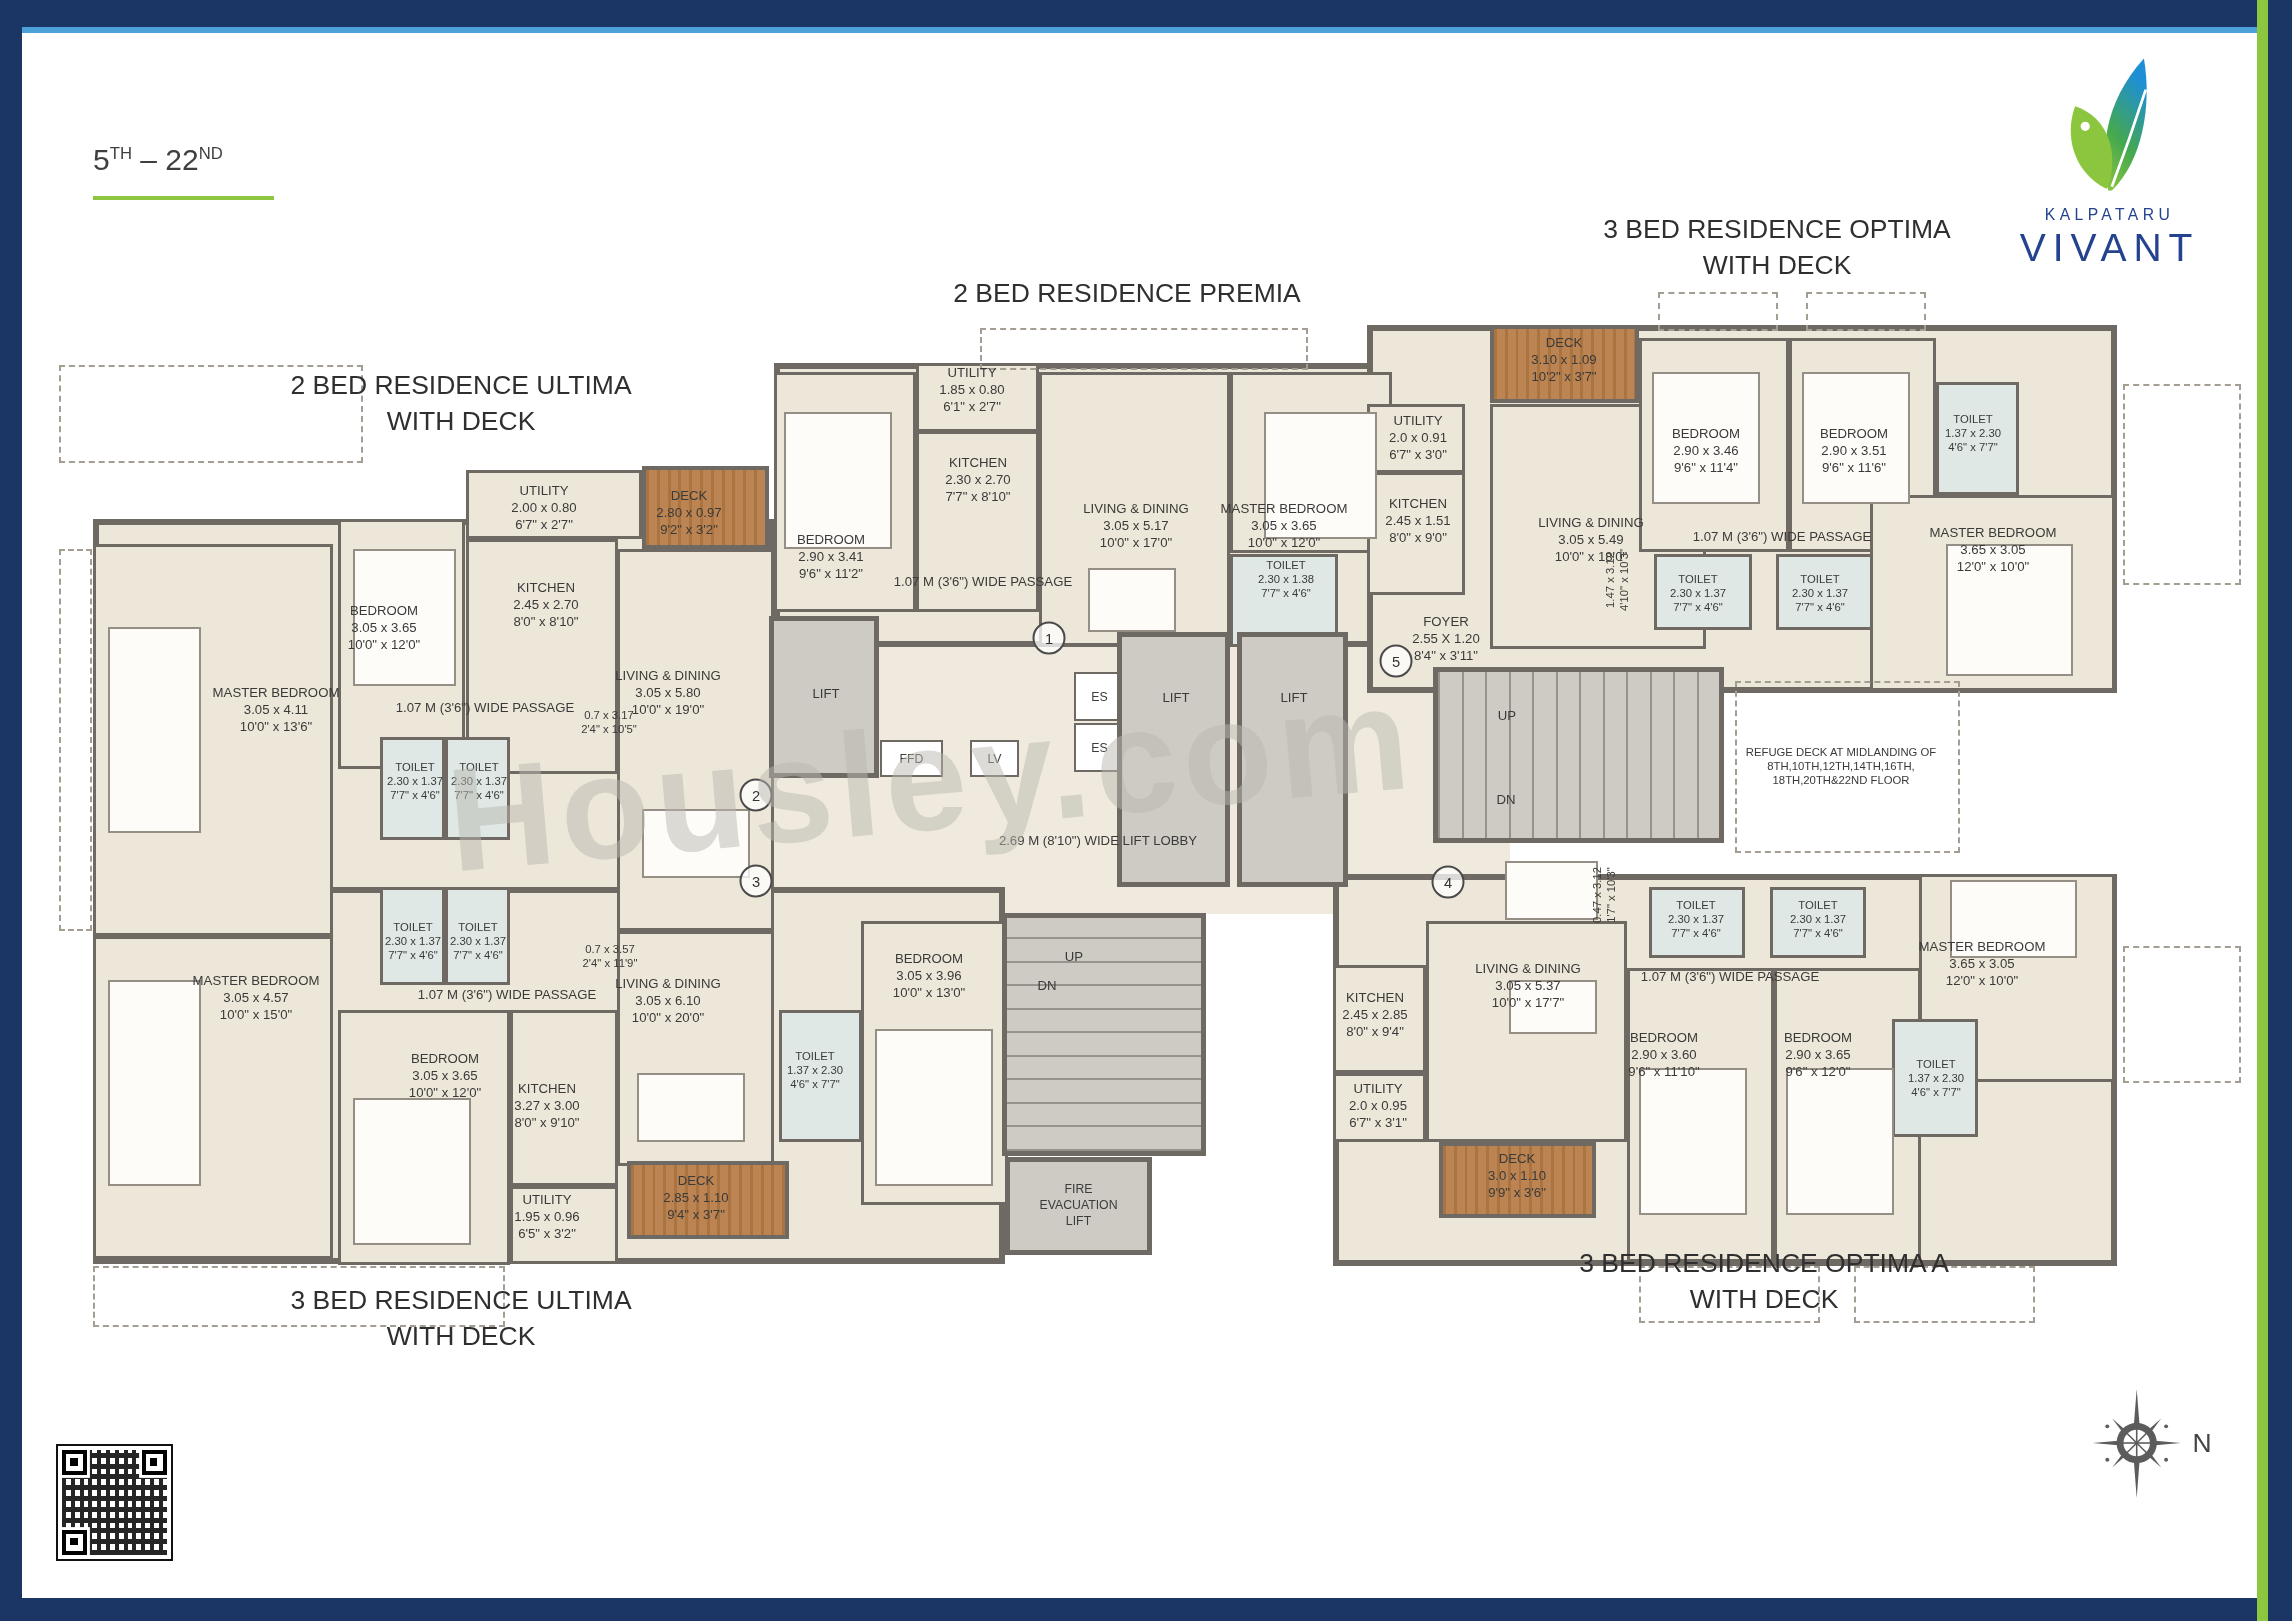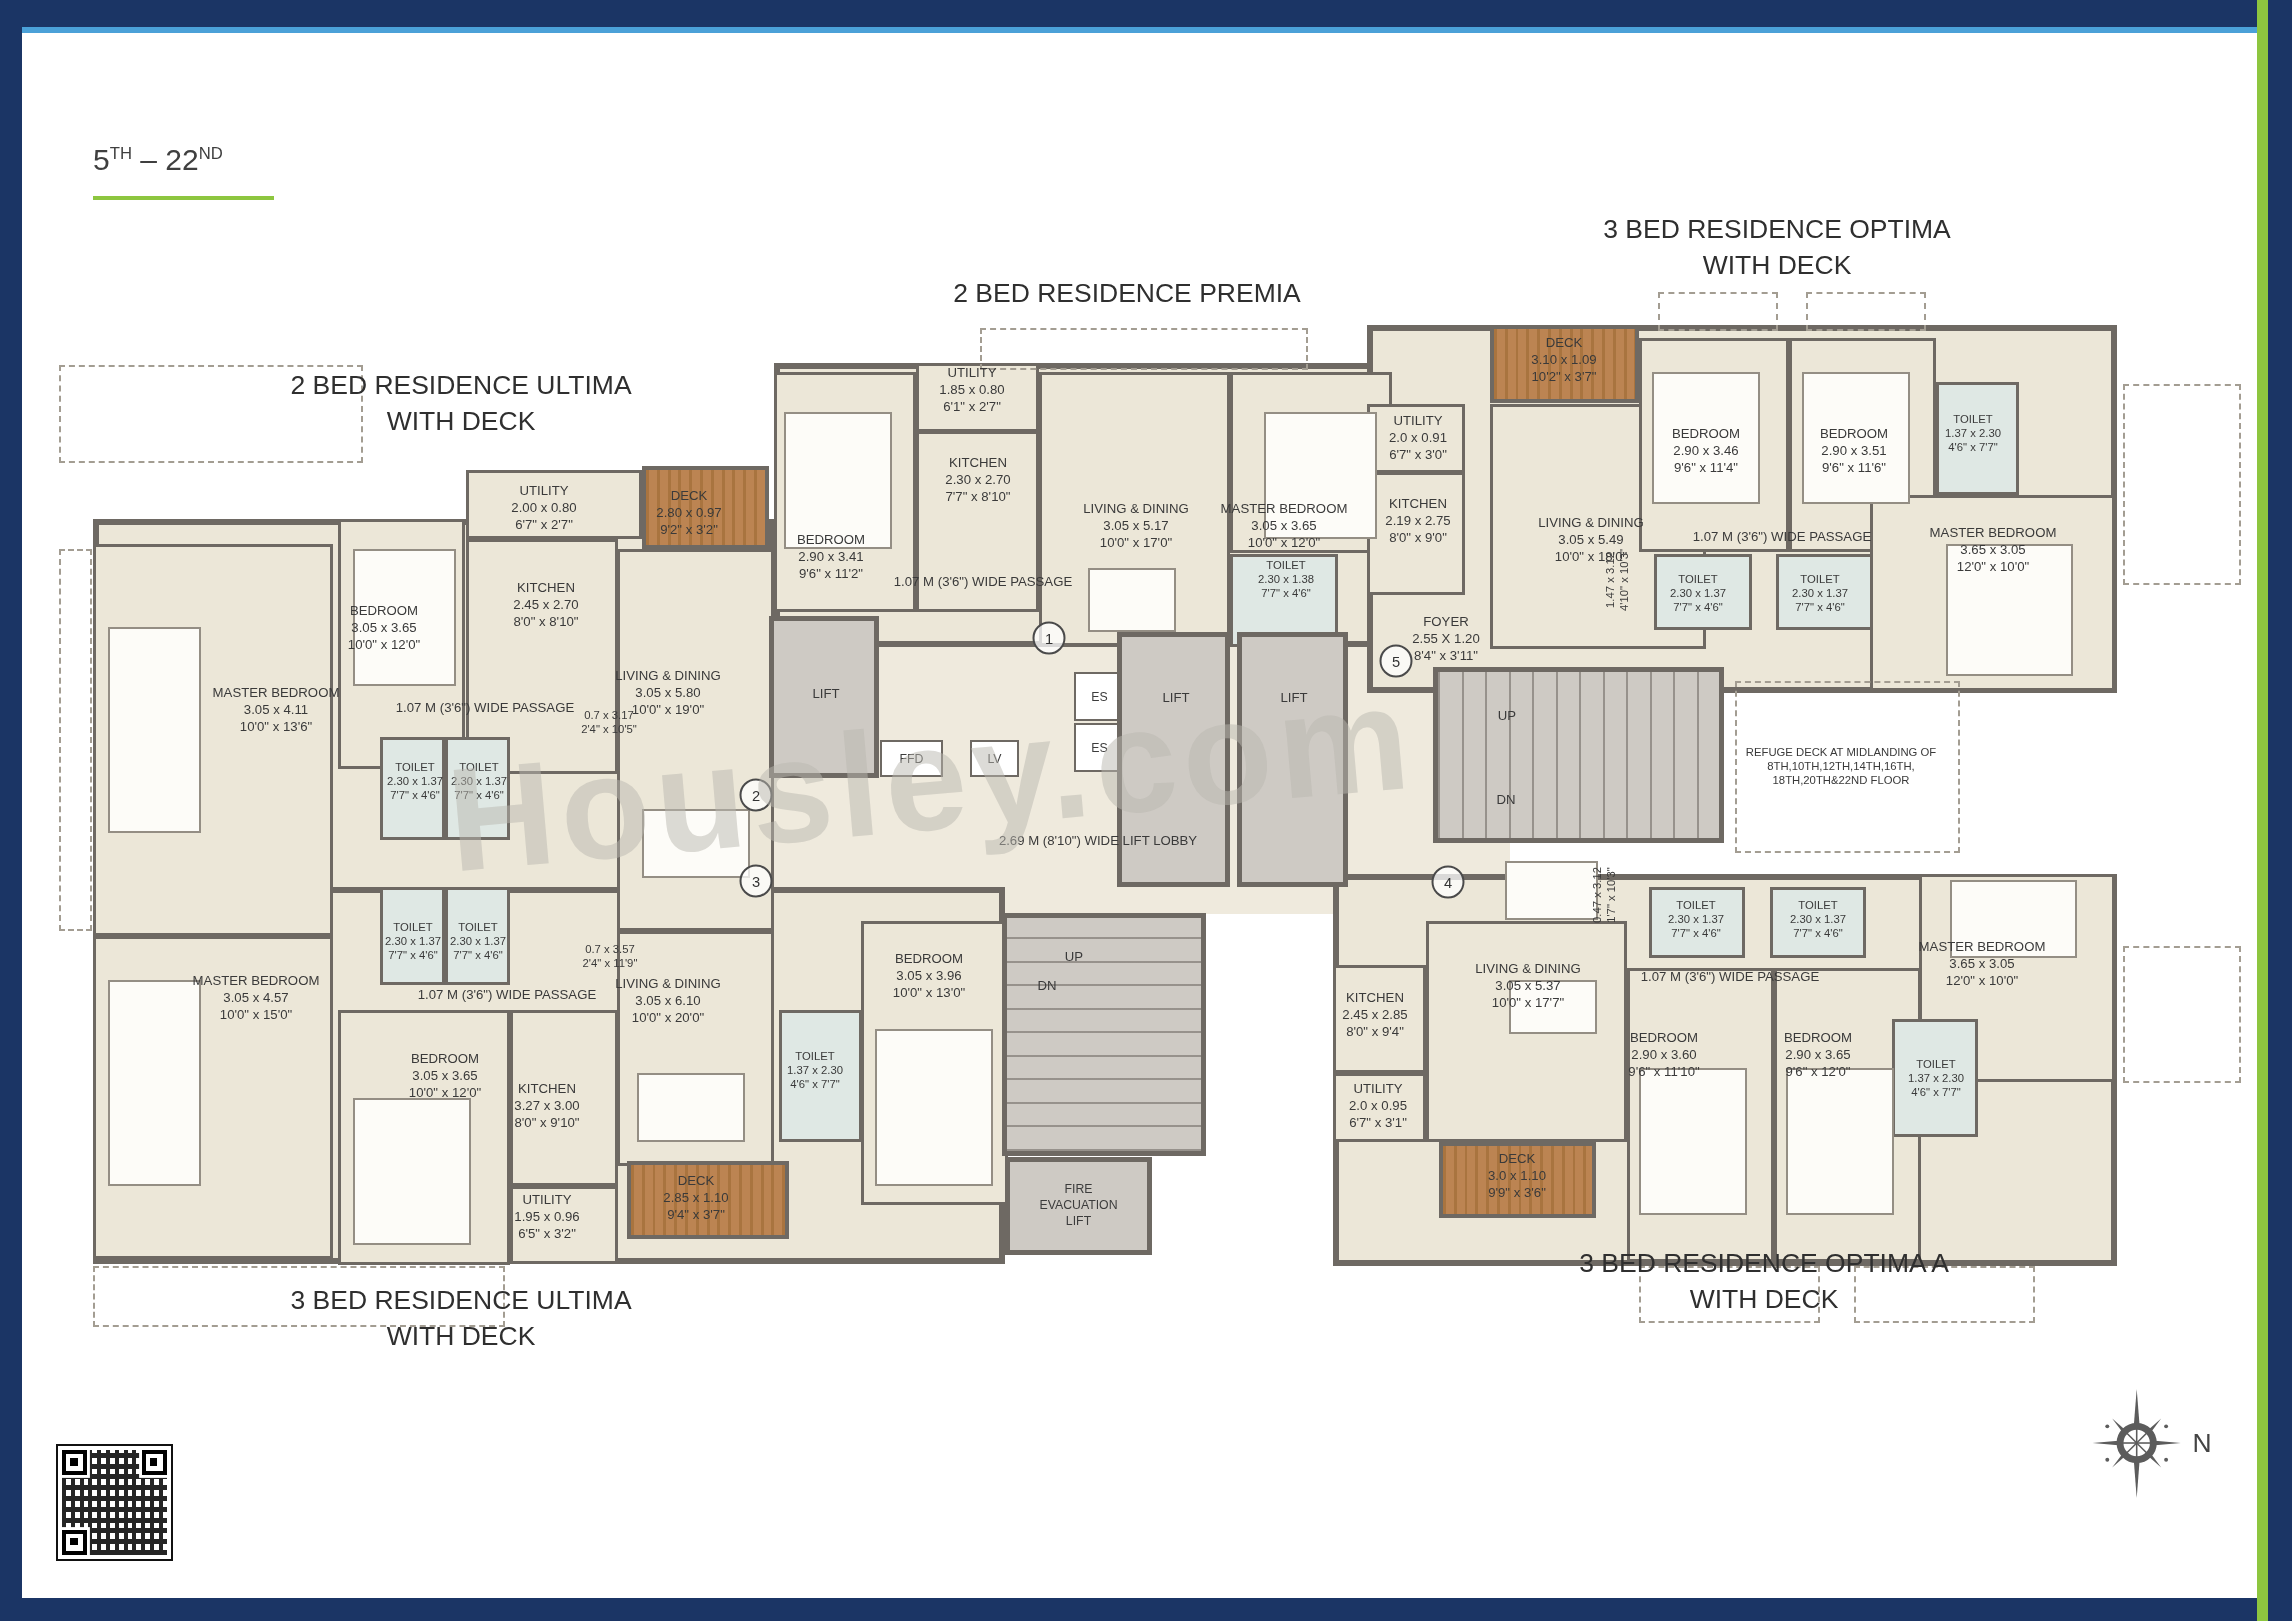--- a/index.html
+++ b/index.html
@@ -74,20 +74,37 @@
   <div class="bd-accent-right" style="left:2257px;top:0;width:10.8px;height:1621px"></div>
   <div class="bd" style="left:2268px;top:0;width:24.5px;height:1621px"></div>
 
   <div class="hdr-floors">
     <span>5</span><sup>TH</sup>
     <span>–</span>
     <span>22</span><sup>ND</sup>
   </div>
   <div class="hdr-underline"></div>
 
+  <div class="logo">
+    <svg viewBox="0 0 120 160" width="110" height="147">
+      <defs>
+        <linearGradient id="lg1" x1="0" y1="1" x2="0.35" y2="0">
+          <stop offset="0" stop-color="#8cc63e"></stop>
+            <stop offset="0.45" stop-color="#45a84f"></stop>
+            <stop offset="1" stop-color="#1e8fd5"></stop>
+        </linearGradient>
+      </defs>
+      <path d="M58 152 C50 110 52 58 97 8 C106 60 95 120 62 152 Z" fill="url(#lg1)"></path>
+      <path d="M56 150 C20 132 10 92 22 60 C58 72 70 110 58 148 Z" fill="#8cc63e"></path>
+      <circle cx="33" cy="82" r="5" fill="#fff"></circle>
+      <path d="M62 148 C74 116 88 76 99 42" stroke="#fff" stroke-width="3" fill="none"></path>
+    </svg>
+    <div class="brand">KALPATARU</div>
+    <div class="name">VIVANT</div>
+  </div>
 
   <div class="floor" style="left:745px;top:586px;width:765px;height:328px"></div>
 
   <div class="shell" style="left:93px;top:519px;width:681px;height:421px"></div>
   <div class="shell" style="left:93px;top:887px;width:912px;height:377px"></div>
   <div class="shell" style="left:774px;top:363px;width:617px;height:284px"></div>
   <div class="shell" style="left:1367px;top:325px;width:750px;height:368px"></div>
   <div class="shell" style="left:1333px;top:874px;width:784px;height:392px"></div>
 
   <div class="room" style="left:93px;top:544px;width:240px;height:392px"></div>
@@ -346,21 +363,21 @@
       <span>3.10 x 1.09</span>
       <span>10'2" x 3'7"</span>
     </div>
   <div class="lbl" style="left:1418px;top:438px">
       <span>UTILITY</span>
       <span>2.0 x 0.91</span>
       <span>6'7" x 3'0"</span>
     </div>
   <div class="lbl" style="left:1418px;top:521px">
       <span>KITCHEN</span>
-      <span>2.19 x 2.75</span>
+      <span>2.45 x 1.51</span>
       <span>8'0" x 9'0"</span>
     </div>
   <div class="lbl" style="left:1446px;top:639px">
       <span>FOYER</span>
       <span>2.55 X 1.20</span>
       <span>8'4" x 3'11"</span>
     </div>
   <div class="lbl" style="left:1591px;top:540px">
       <span>LIVING &amp; DINING</span>
       <span>3.05 x 5.49</span>

